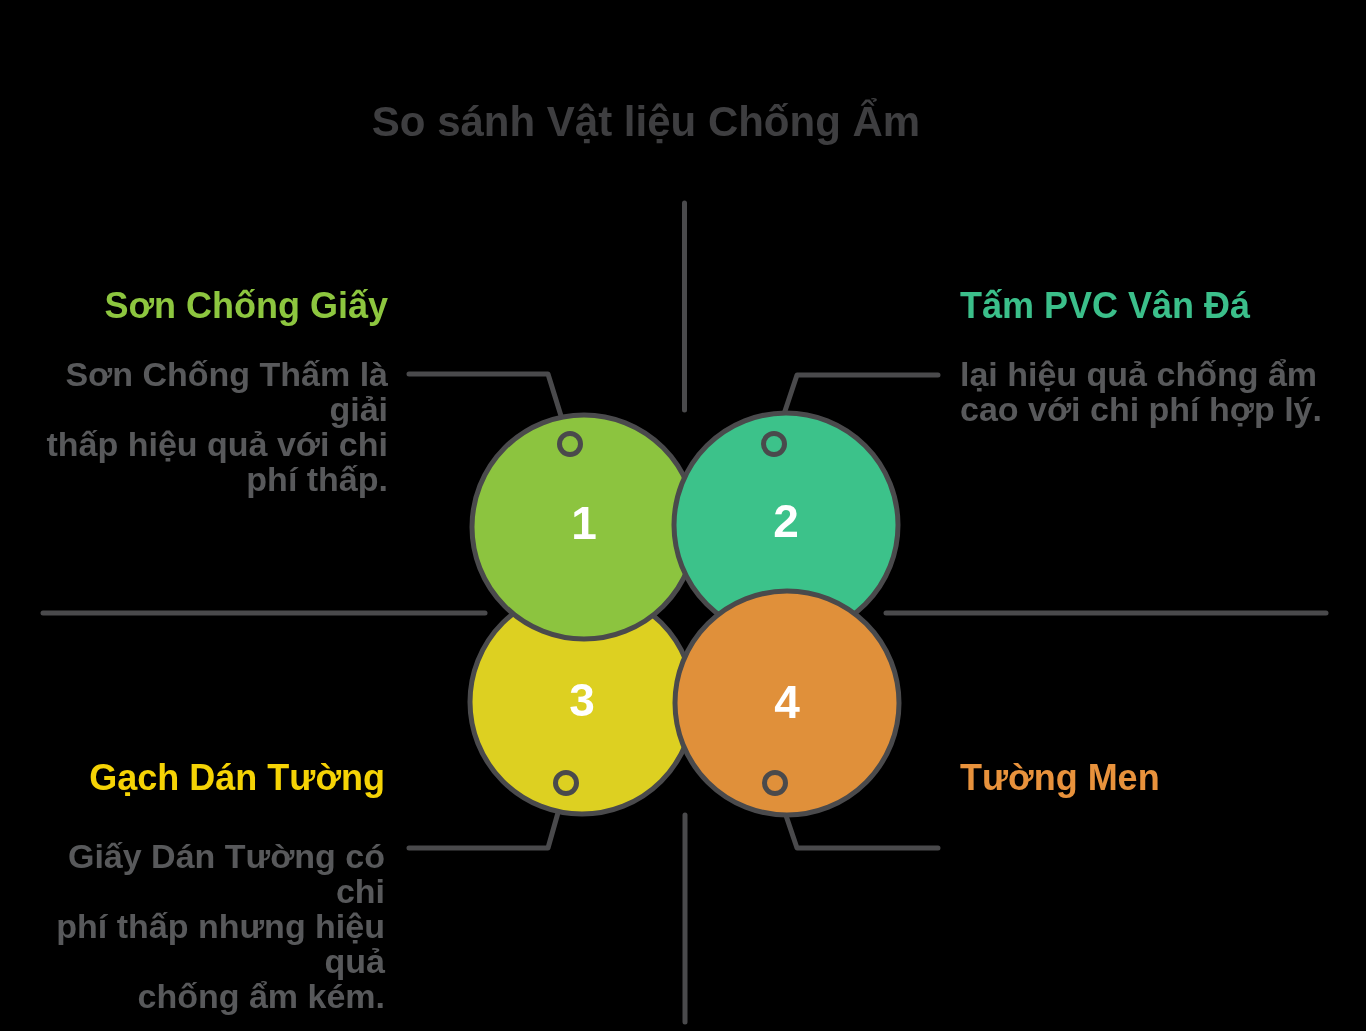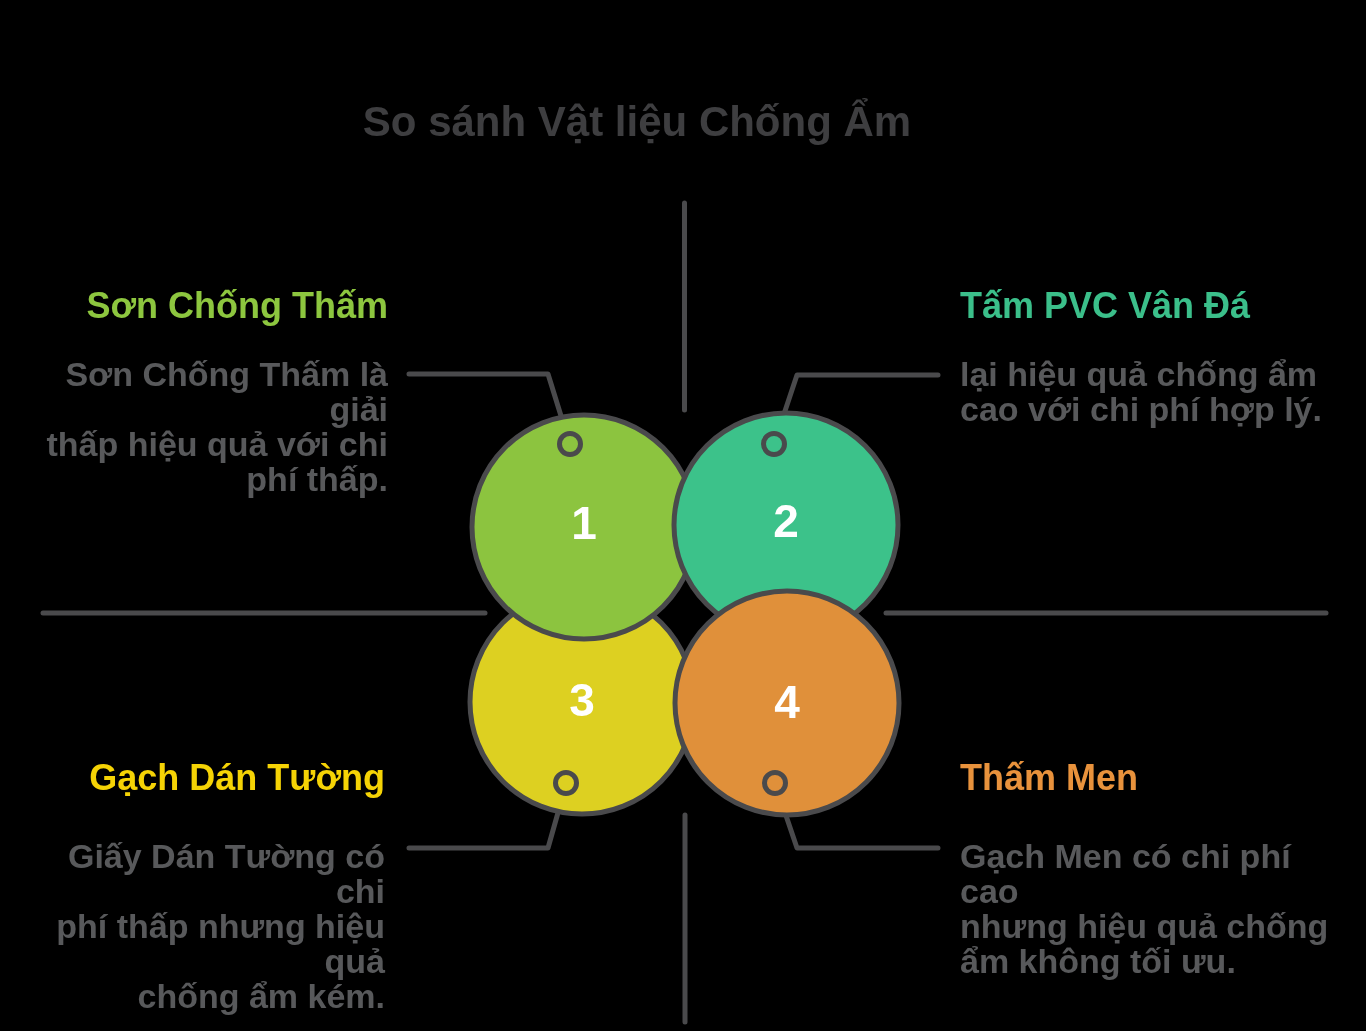--- a/index.html
+++ b/index.html
@@ -4,21 +4,21 @@
 <style>
   html,body{margin:0;padding:0;background:#000;}
   .stage{
     position:relative;width:1366px;height:1031px;overflow:hidden;
     background:var(--bg,#000);
     font-family:"Liberation Sans",sans-serif;
   }
   .title{
     position:absolute;top:98px;left:0;width:1274px;
     text-align:center;font-size:42px;font-weight:bold;
-    color:var(--title_text,#3e3e40);letter-spacing:0px;
+    color:var(--title_text,#3e3e40);letter-spacing:0px;padding-left:9px;
   }
   svg.diagram{position:absolute;top:0;left:0;}
   .num{
     position:absolute;transform:translate(-50%,-54%);
     font-size:46px;font-weight:bold;color:var(--number_text,#fff);
   }
   .heading{
     position:absolute;font-size:36px;font-weight:bold;line-height:40px;
   }
   .desc{
@@ -61,40 +61,35 @@
     <circle cx="774" cy="444" r="10.5" fill="none" stroke="var(--line)" stroke-width="5"></circle>
     <circle cx="566" cy="783" r="10.5" fill="none" stroke="var(--line)" stroke-width="5"></circle>
     <circle cx="775" cy="783" r="10.5" fill="none" stroke="var(--line)" stroke-width="5"></circle>
   </svg>
 
   <span class="num" style="left:584px;top:525px;">1</span>
   <span class="num" style="left:786px;top:523px;">2</span>
   <span class="num" style="left:582px;top:702px;">3</span>
   <span class="num" style="left:787px;top:704px;">4</span>
 
-  <div class="heading alignR h1c" style="left:40px;top:286px;width:348px;">Sơn Chống Thấm</div>
+  <div class="heading alignR h1c" style="left:40px;top:286px;width:348px;">Sơn Chống Giấy</div>
   <div class="desc alignR" style="left:40px;top:357px;width:348px;">
     <span class="descline">Sơn Chống Thấm là giải</span>
     <span class="descline">thấp hiệu quả với chi</span>
     <span class="descline">phí thấp.</span>
   </div>
 
   <div class="heading alignL h2c" style="left:960px;top:286px;width:370px;">Tấm PVC Vân Đá</div>
   <div class="desc alignL" style="left:960px;top:357px;width:370px;">
     <span class="descline">lại hiệu quả chống ẩm</span>
     <span class="descline">cao với chi phí hợp lý.</span>
   </div>
 
   <div class="heading alignR h3c" style="left:40px;top:758px;width:345px;">Gạch Dán Tường</div>
   <div class="desc alignR" style="left:40px;top:839px;width:345px;">
     <span class="descline">Giấy Dán Tường có chi</span>
     <span class="descline">phí thấp nhưng hiệu quả</span>
     <span class="descline">chống ẩm kém.</span>
   </div>
 
-  <div class="heading alignL h4c" style="left:960px;top:758px;width:370px;">Thấm Men</div>
-  <div class="desc alignL" style="left:960px;top:839px;width:370px;">
-    <span class="descline">Gạch Men có chi phí cao</span>
-    <span class="descline">nhưng hiệu quả chống</span>
-    <span class="descline">ẩm không tối ưu.</span>
-  </div>
+  <div class="heading alignL h4c" style="left:960px;top:758px;width:370px;">Tường Men</div>
 
 </div>
 
 </body></html>

